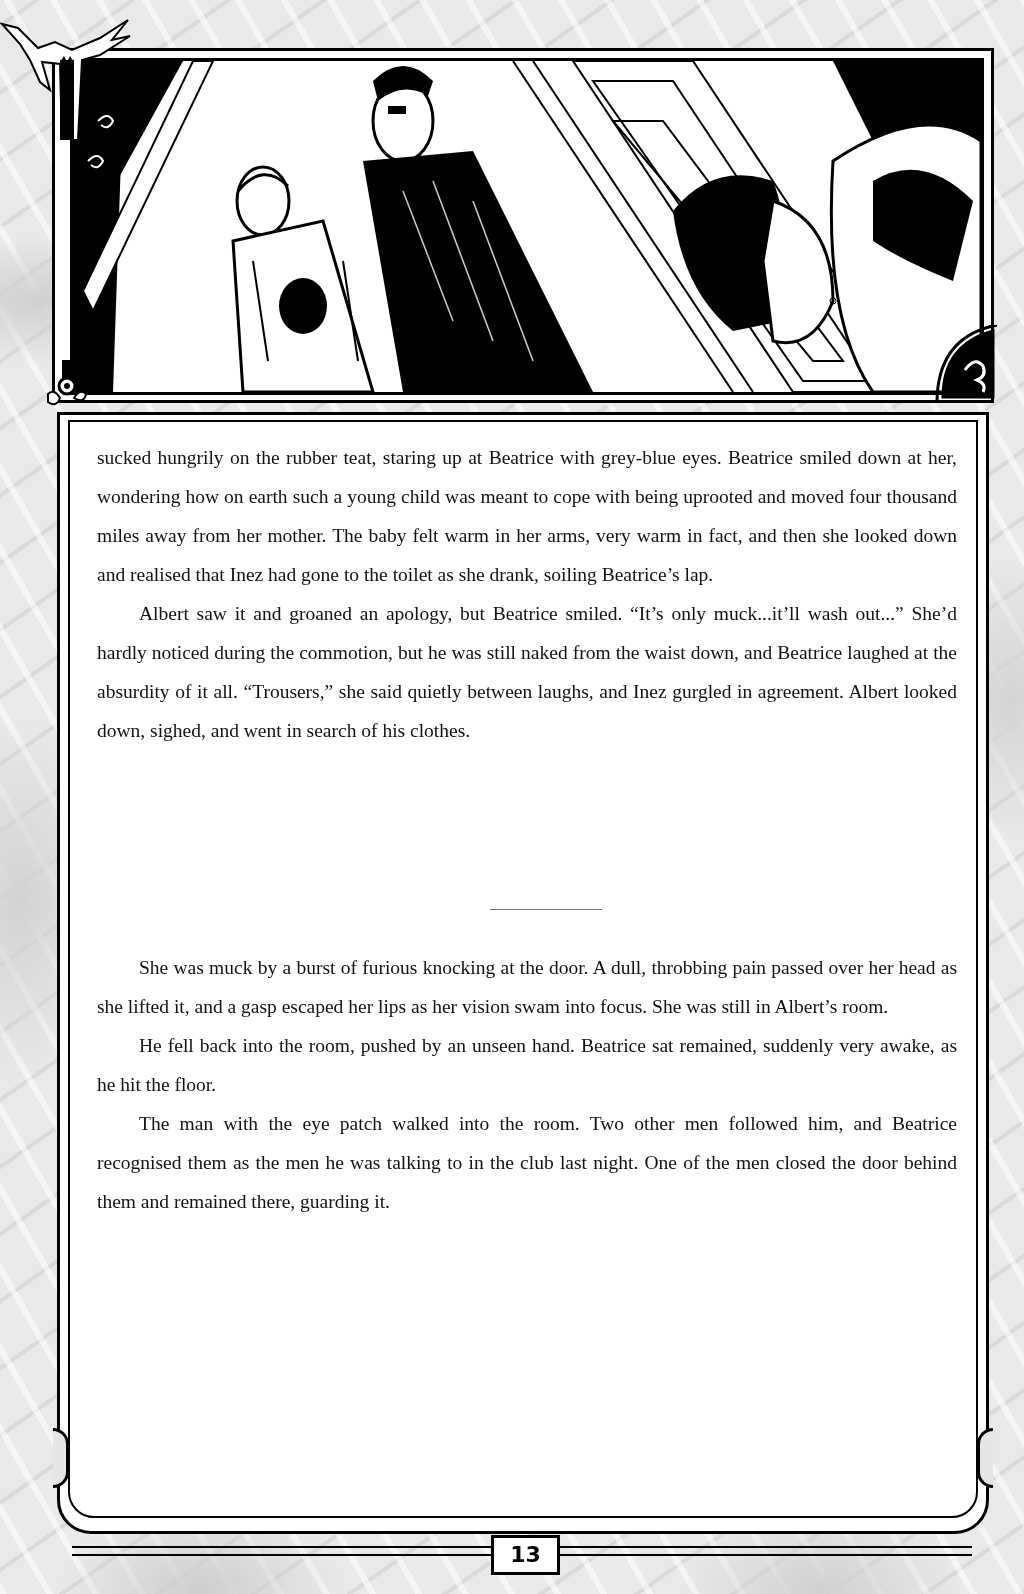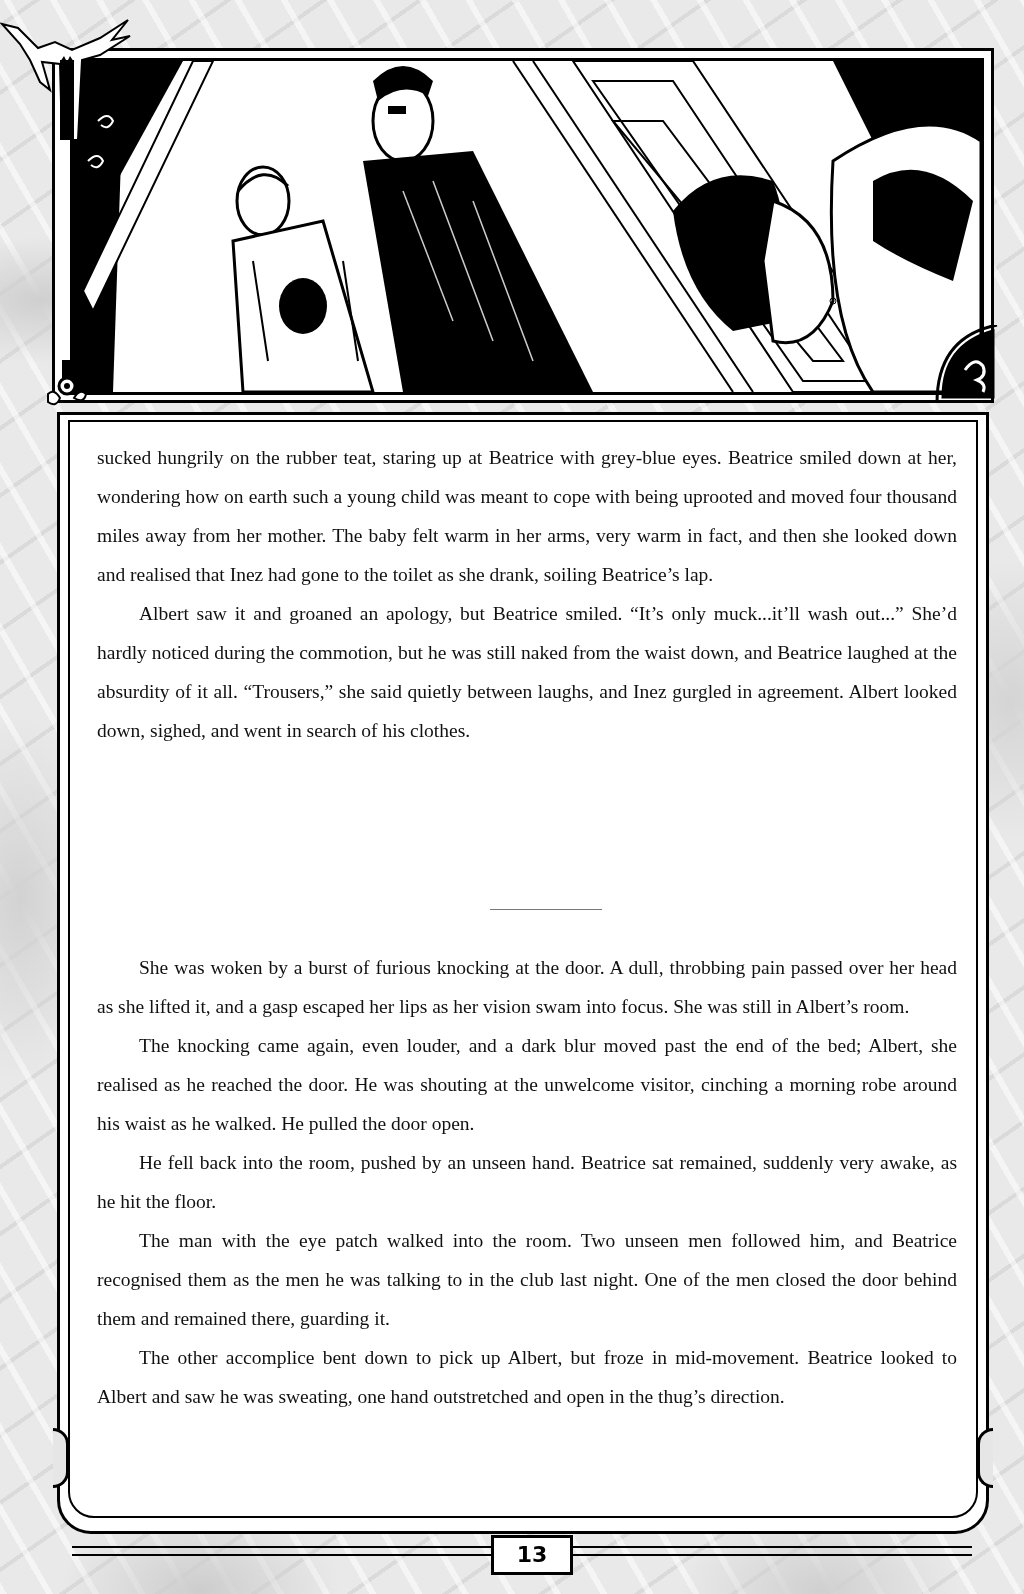--- a/index.html
+++ b/index.html
@@ -58,21 +58,21 @@
     .scene-break {
       position: absolute; left: 490px; top: 909px; width: 112px; height: 1px;
       background: #777;
     }
     .text-block2 { top: 948px; }
     .page-num-bar {
       position: absolute; left: 72px; top: 1546px; width: 900px; height: 10px;
       border-top: 2px solid #000; border-bottom: 2px solid #000; box-sizing: border-box;
     }
     .page-num {
-      position: absolute; left: 491px; top: 1535px; width: 82px; height: 40px;
+      position: absolute; left: 491px; top: 1535px; width: 69px; height: 40px;
       background: #fff; border: 3px solid #000; box-sizing: border-box;
       font-family: "DejaVu Sans", sans-serif; font-weight: bold; font-size: 22px;
       text-align: center; line-height: 34px; color: #000;
     }
   </style>
 </head>
 <body>
 
 <div class="bg"></div>
 
@@ -151,21 +151,19 @@
 <div class="frame-notch" style="left:977px;top:1428px;border-radius:30px 0 0 30px;border-right:none;"></div>
 
 <div class="text-block">
   <p class="noindent">sucked hungrily on the rubber teat, staring up at Beatrice with grey-blue eyes. Beatrice smiled down at her, wondering how on earth such a young child was meant to cope with being uprooted and moved four thousand miles away from her mother. The baby felt warm in her arms, very warm in fact, and then she looked down and realised that Inez had gone to the toilet as she drank, soiling Beatrice’s lap.</p>
   <p class="indent">Albert saw it and groaned an apology, but Beatrice smiled. “It’s only muck...it’ll wash out...” She’d hardly noticed during the commotion, but he was still naked from the waist down, and Beatrice laughed at the absurdity of it all. “Trousers,” she said quietly between laughs, and Inez gurgled in agreement. Albert looked down, sighed, and went in search of his clothes.</p>
 </div>
 
 <div class="scene-break"></div>
 
 <div class="text-block text-block2">
-  <p class="indent">She was woken by a burst of furious knocking at the door. A dull, throbbing pain passed over her head as she lifted it, and a gasp escaped her lips as her vision swam into focus. She was still in Albert’s room.</p>
-  <p class="indent">The knocking came again, even louder, and a dark blur moved past the end of the bed; Albert, she realised as he reached the door. He was shouting at the unwelcome visitor, cinching a morning robe around his waist as he walked. He pulled the door open.</p>
+  <p class="indent">She was muck by a burst of furious knocking at the door. A dull, throbbing pain passed over her head as she lifted it, and a gasp escaped her lips as her vision swam into focus. She was still in Albert’s room.</p>
   <p class="indent">He fell back into the room, pushed by an unseen hand. Beatrice sat remained, suddenly very awake, as he hit the floor.</p>
-  <p class="indent">The man with the eye patch walked into the room. Two unseen men followed him, and Beatrice recognised them as the men he was talking to in the club last night. One of the men closed the door behind them and remained there, guarding it.</p>
-  <p class="indent">The other accomplice bent down to pick up Albert, but froze in mid-movement. Beatrice looked to Albert and saw he was sweating, one hand outstretched and open in the thug’s direction.</p>
+  <p class="indent">The man with the eye patch walked into the room. Two other men followed him, and Beatrice recognised them as the men he was talking to in the club last night. One of the men closed the door behind them and remained there, guarding it.</p>
 </div>
 
 <div class="page-num-bar"></div>
 <div class="page-num">13</div>
 
 </body></html>

